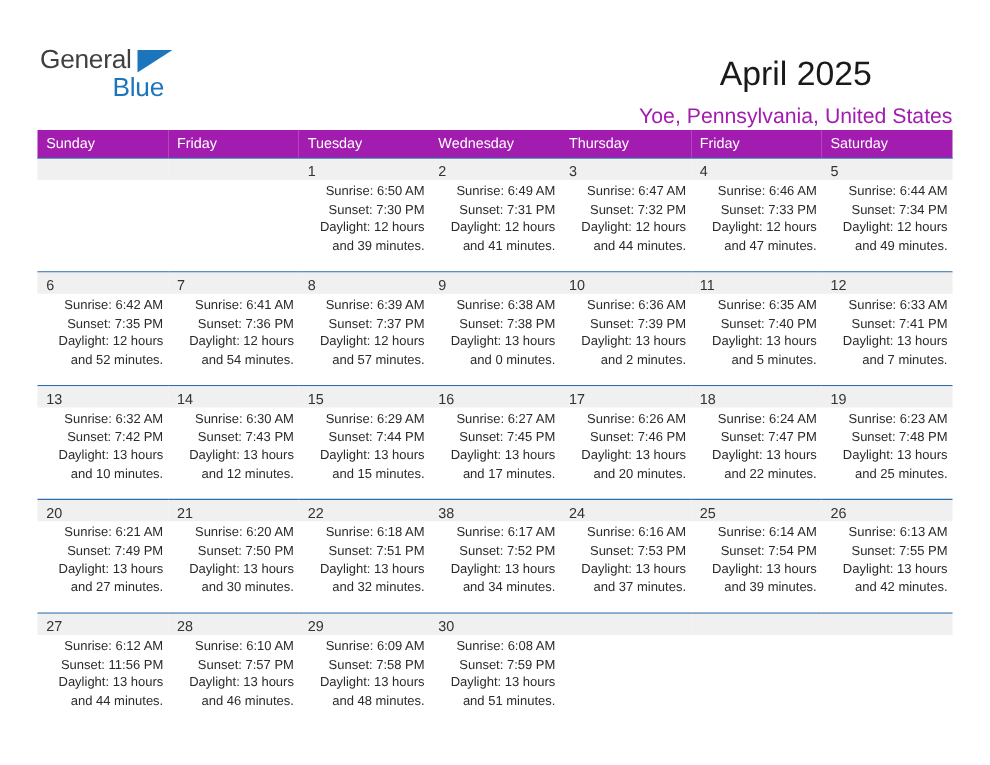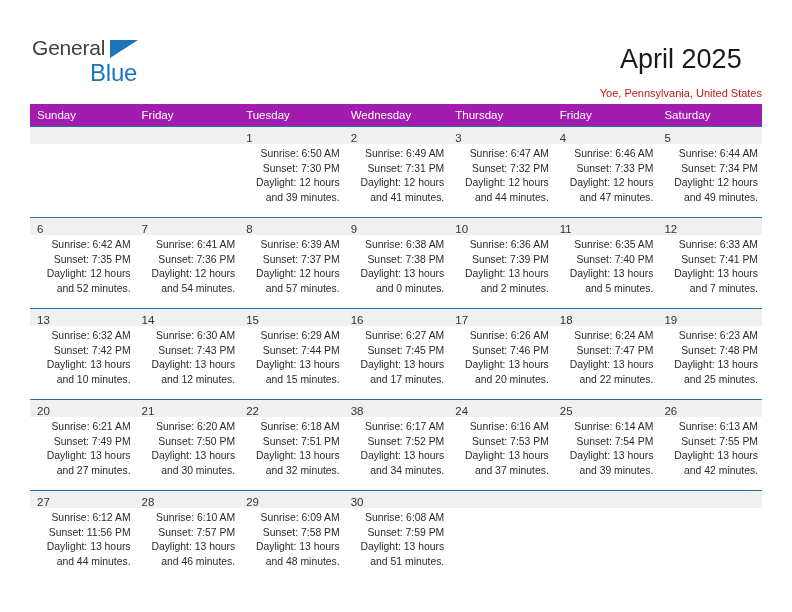--- a/index.html
+++ b/index.html
@@ -51,42 +51,42 @@
     top: 4px;
     width: 0;
     height: 0;
     border-left: 28px solid #1b75bc;
     border-bottom: 18px solid transparent;
   }
   .logo-blue {
     position: absolute;
     left: 58px;
     top: 23px;
-    font-size: 24px;
+    font-size: 21px;
     letter-spacing: -0.2px;
     color: #1b75bc;
     font-family: "Liberation Sans", sans-serif;
   }
   .title-block {
     position: absolute;
     right: 0;
     top: 15px;
     text-align: center;
   }
   .cal-title {
     font-size: 27px;
     color: #1a1a1a;
     line-height: 32px;
     font-weight: normal;
     margin: 0;
     white-space: nowrap;
   }
   .cal-subtitle {
-    font-size: 11px;
-    color: #b91c1c;
+    font-size: 17px;
+    color: #a21caf;
     line-height: 20px;
     margin: 8px 0 0 0;
     white-space: nowrap;
   }
 
   
   .calendar {
     position: absolute;
     left: 30px;
     top: 104px;

